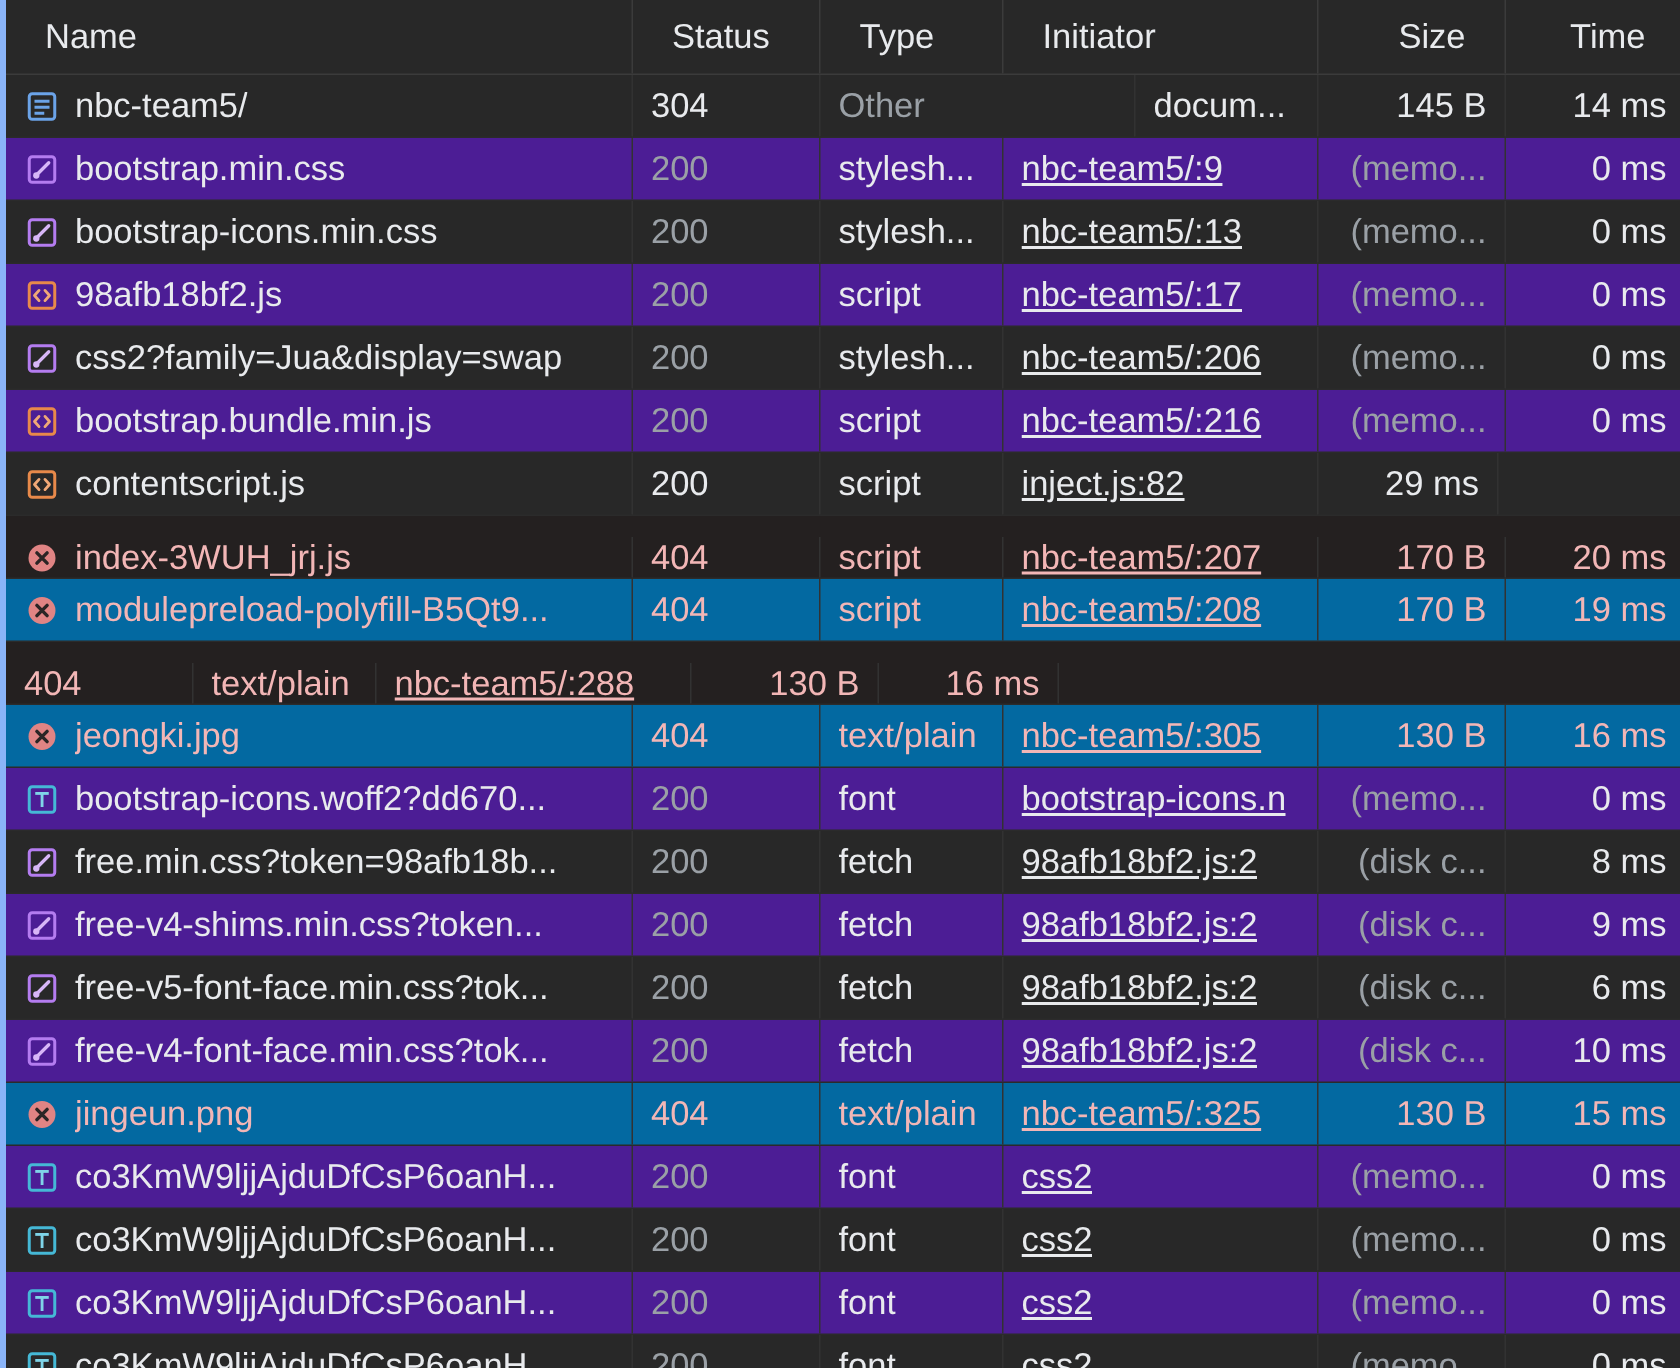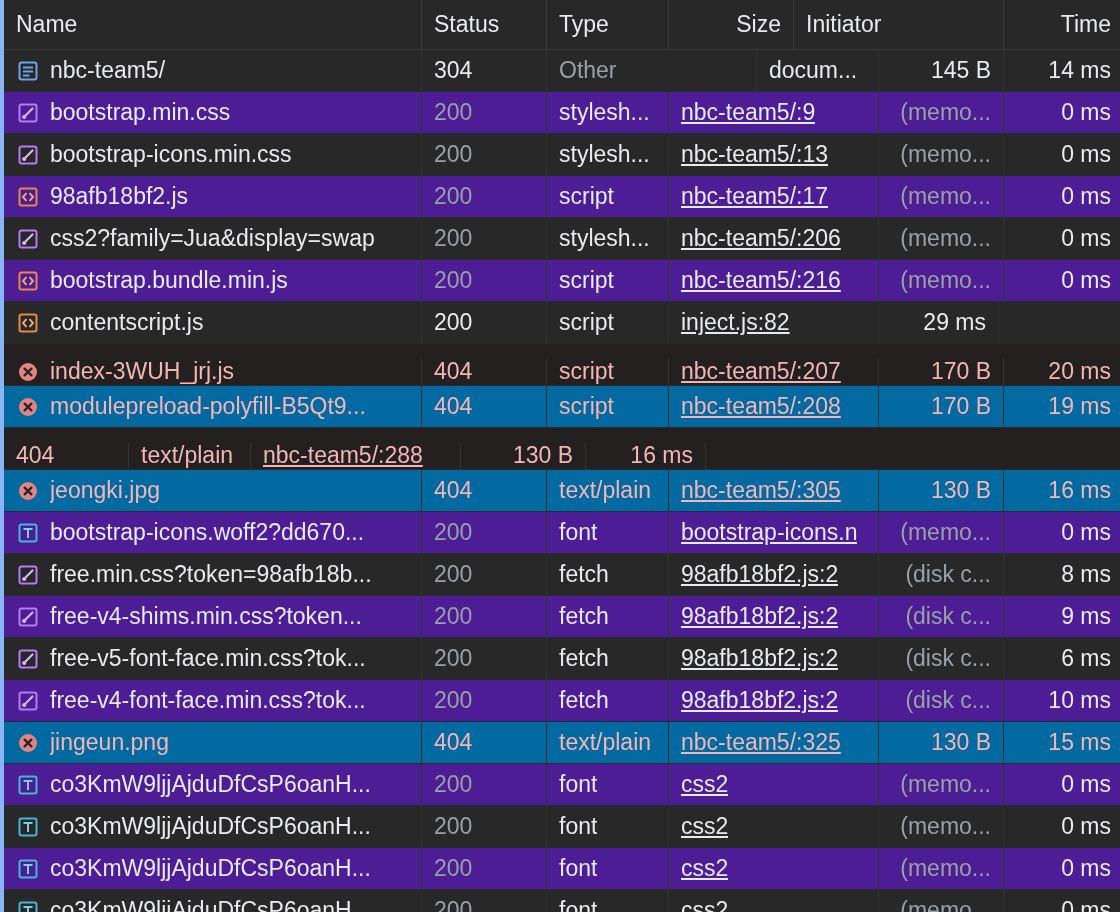--- a/index.html
+++ b/index.html
@@ -18,21 +18,21 @@
   
   .hdr{
     display:flex;height:50px;box-sizing:border-box;
     background:#282828;
     border-bottom:1px solid #3b3b3b;
     color:#e8eaed;font-size:23px;
   }
   .hdr .cell{
     display:flex;align-items:center;
     box-sizing:border-box;
-    padding:0 12px;
+    padding:0 26px;
     border-right:1px solid #3b3b3b;
     overflow:hidden;white-space:nowrap;
   }
   
   .rows{position:relative;}
   .row{
     display:flex;height:42px;box-sizing:border-box;
     font-size:23px;color:#e8eaed;
     border-bottom:1px solid #2b2b2b;
   }
@@ -75,25 +75,25 @@
   <div class="hdr">
     <div class="cell c-name">
         <span>Name</span>
       </div>
     <div class="cell c-status">
         <span>Status</span>
       </div>
     <div class="cell c-type">
         <span>Type</span>
       </div>
+    <div class="cell c-init">
+        <span>Initiator</span>
+      </div>
     <div class="cell c-size">
         <span>Size</span>
-      </div>
-    <div class="cell c-init">
-        <span>Initiator</span>
       </div>
     <div class="cell c-time">
         <span>Time</span>
       </div>
   </div>
 
   <div class="rows" id="rows">
       <div class="row odd">
         <div class="cell c-name">
           <span class="ic">

